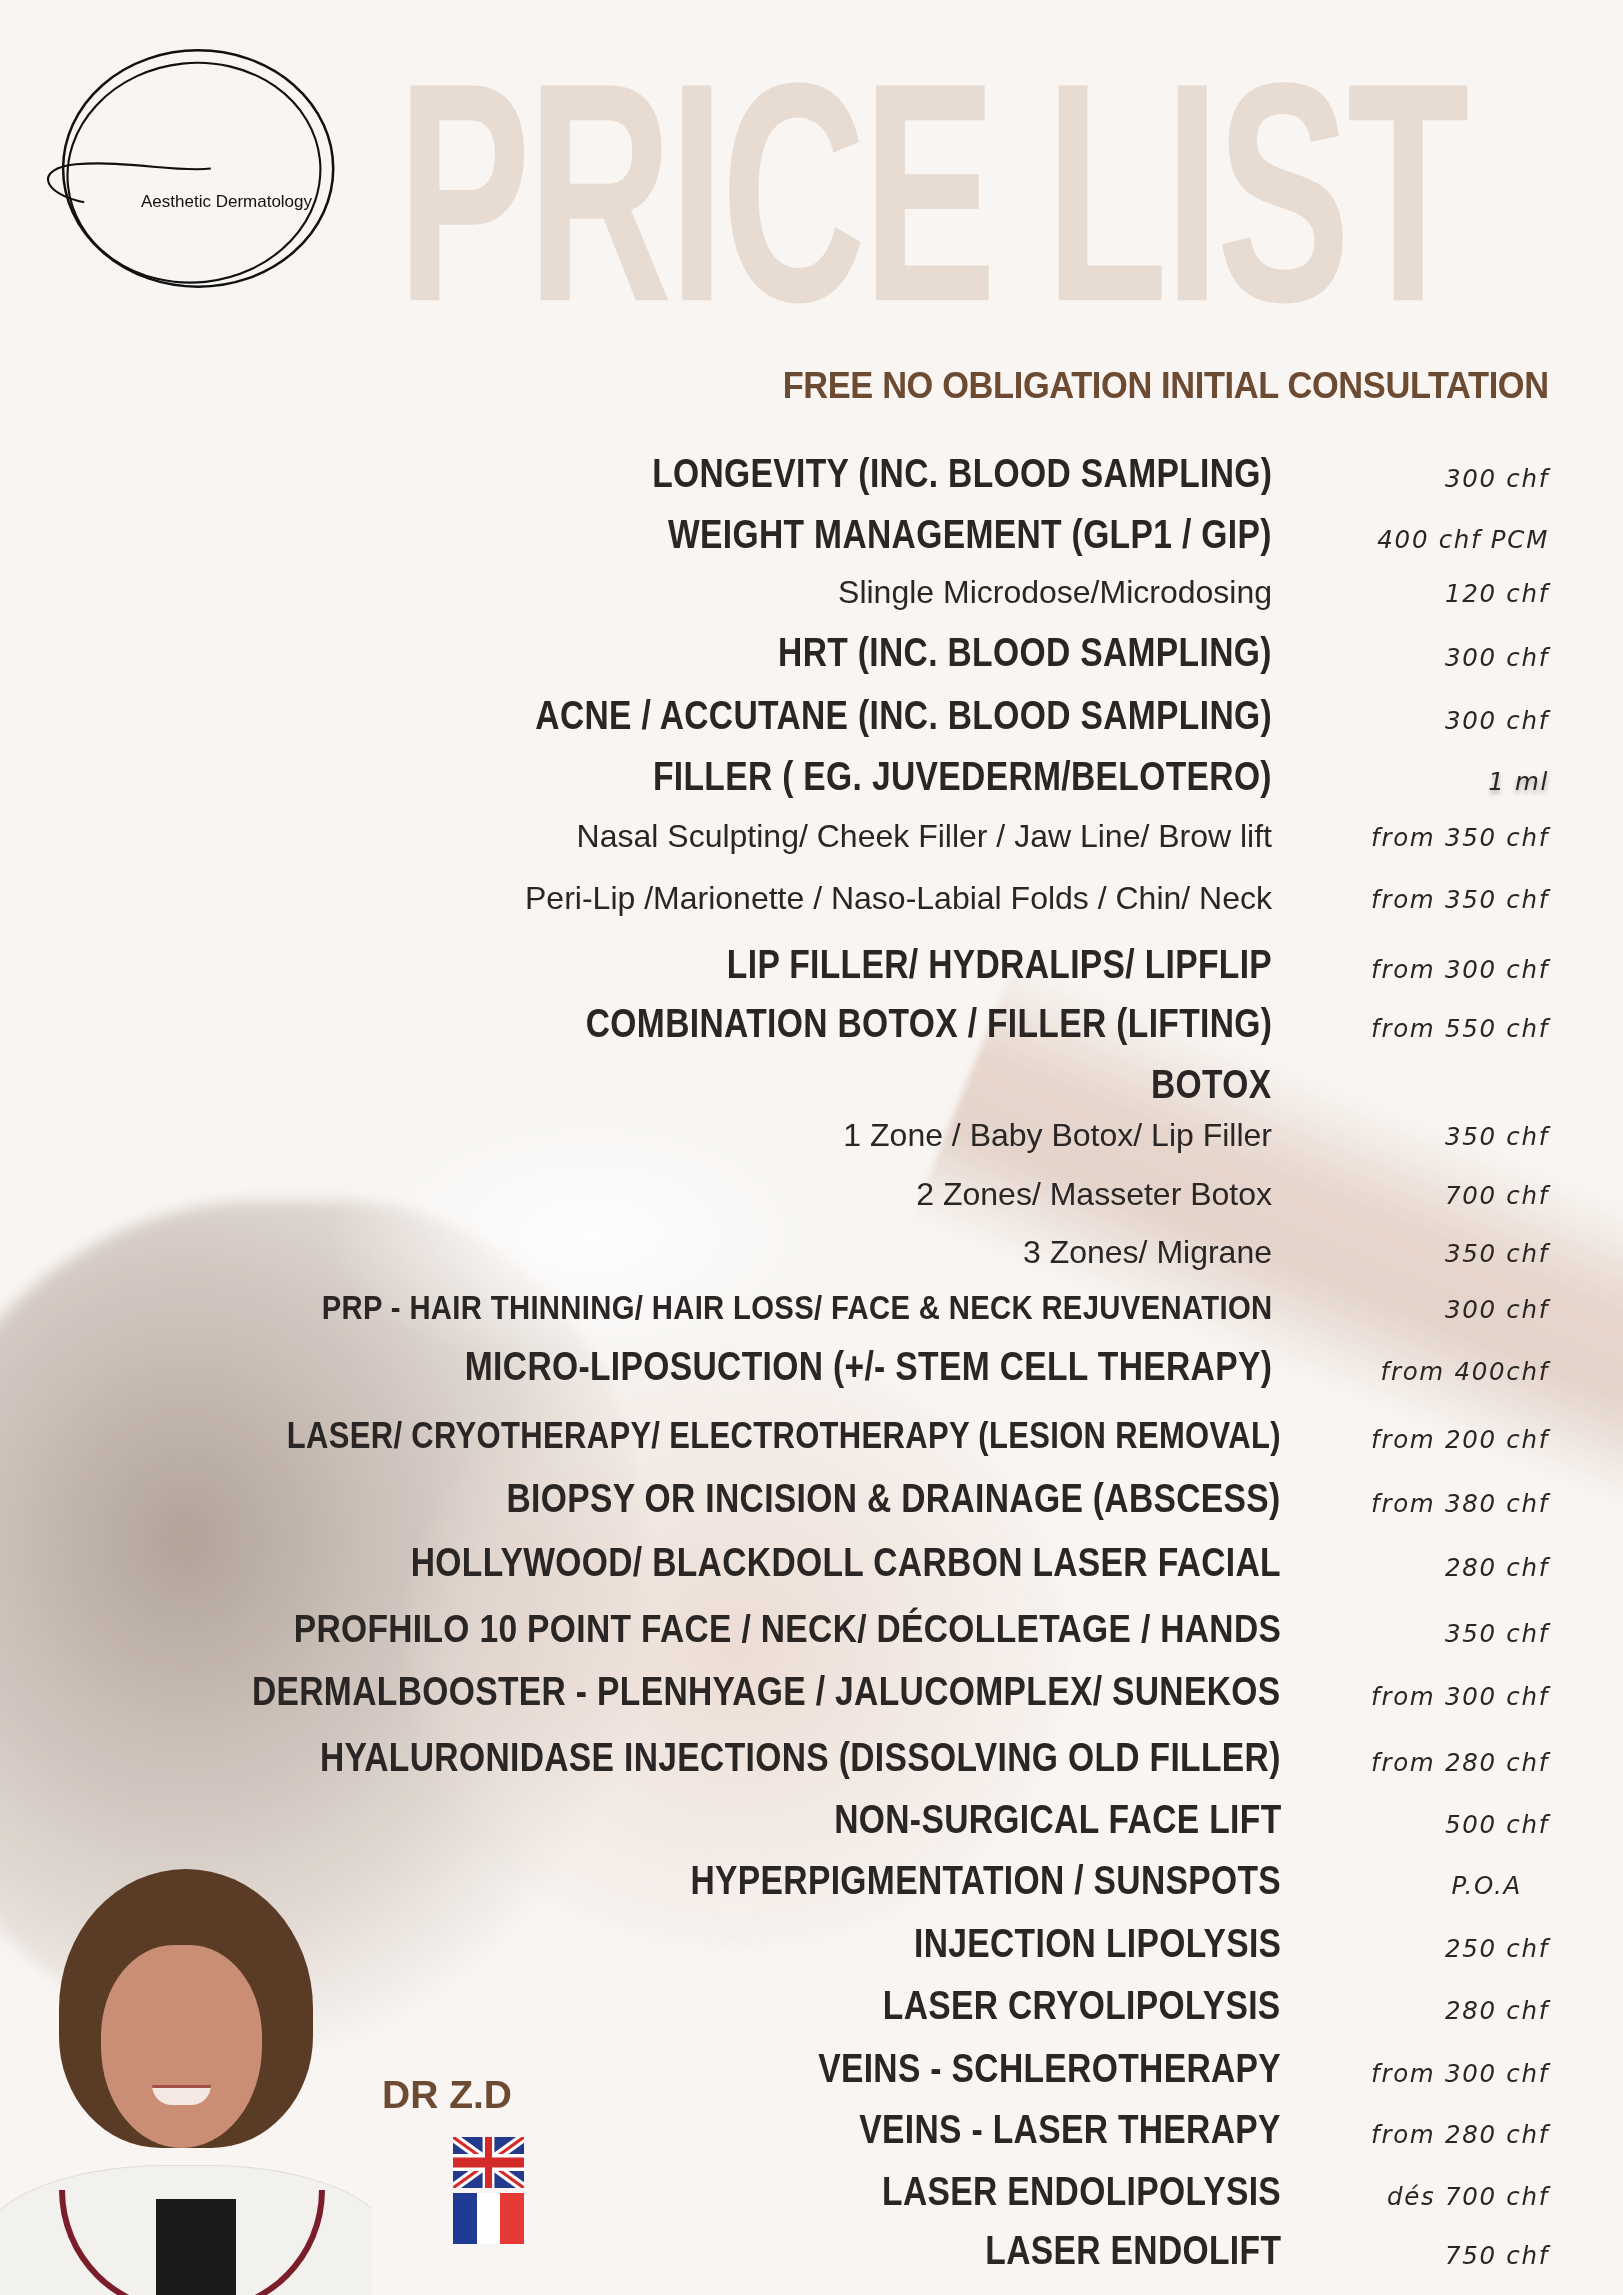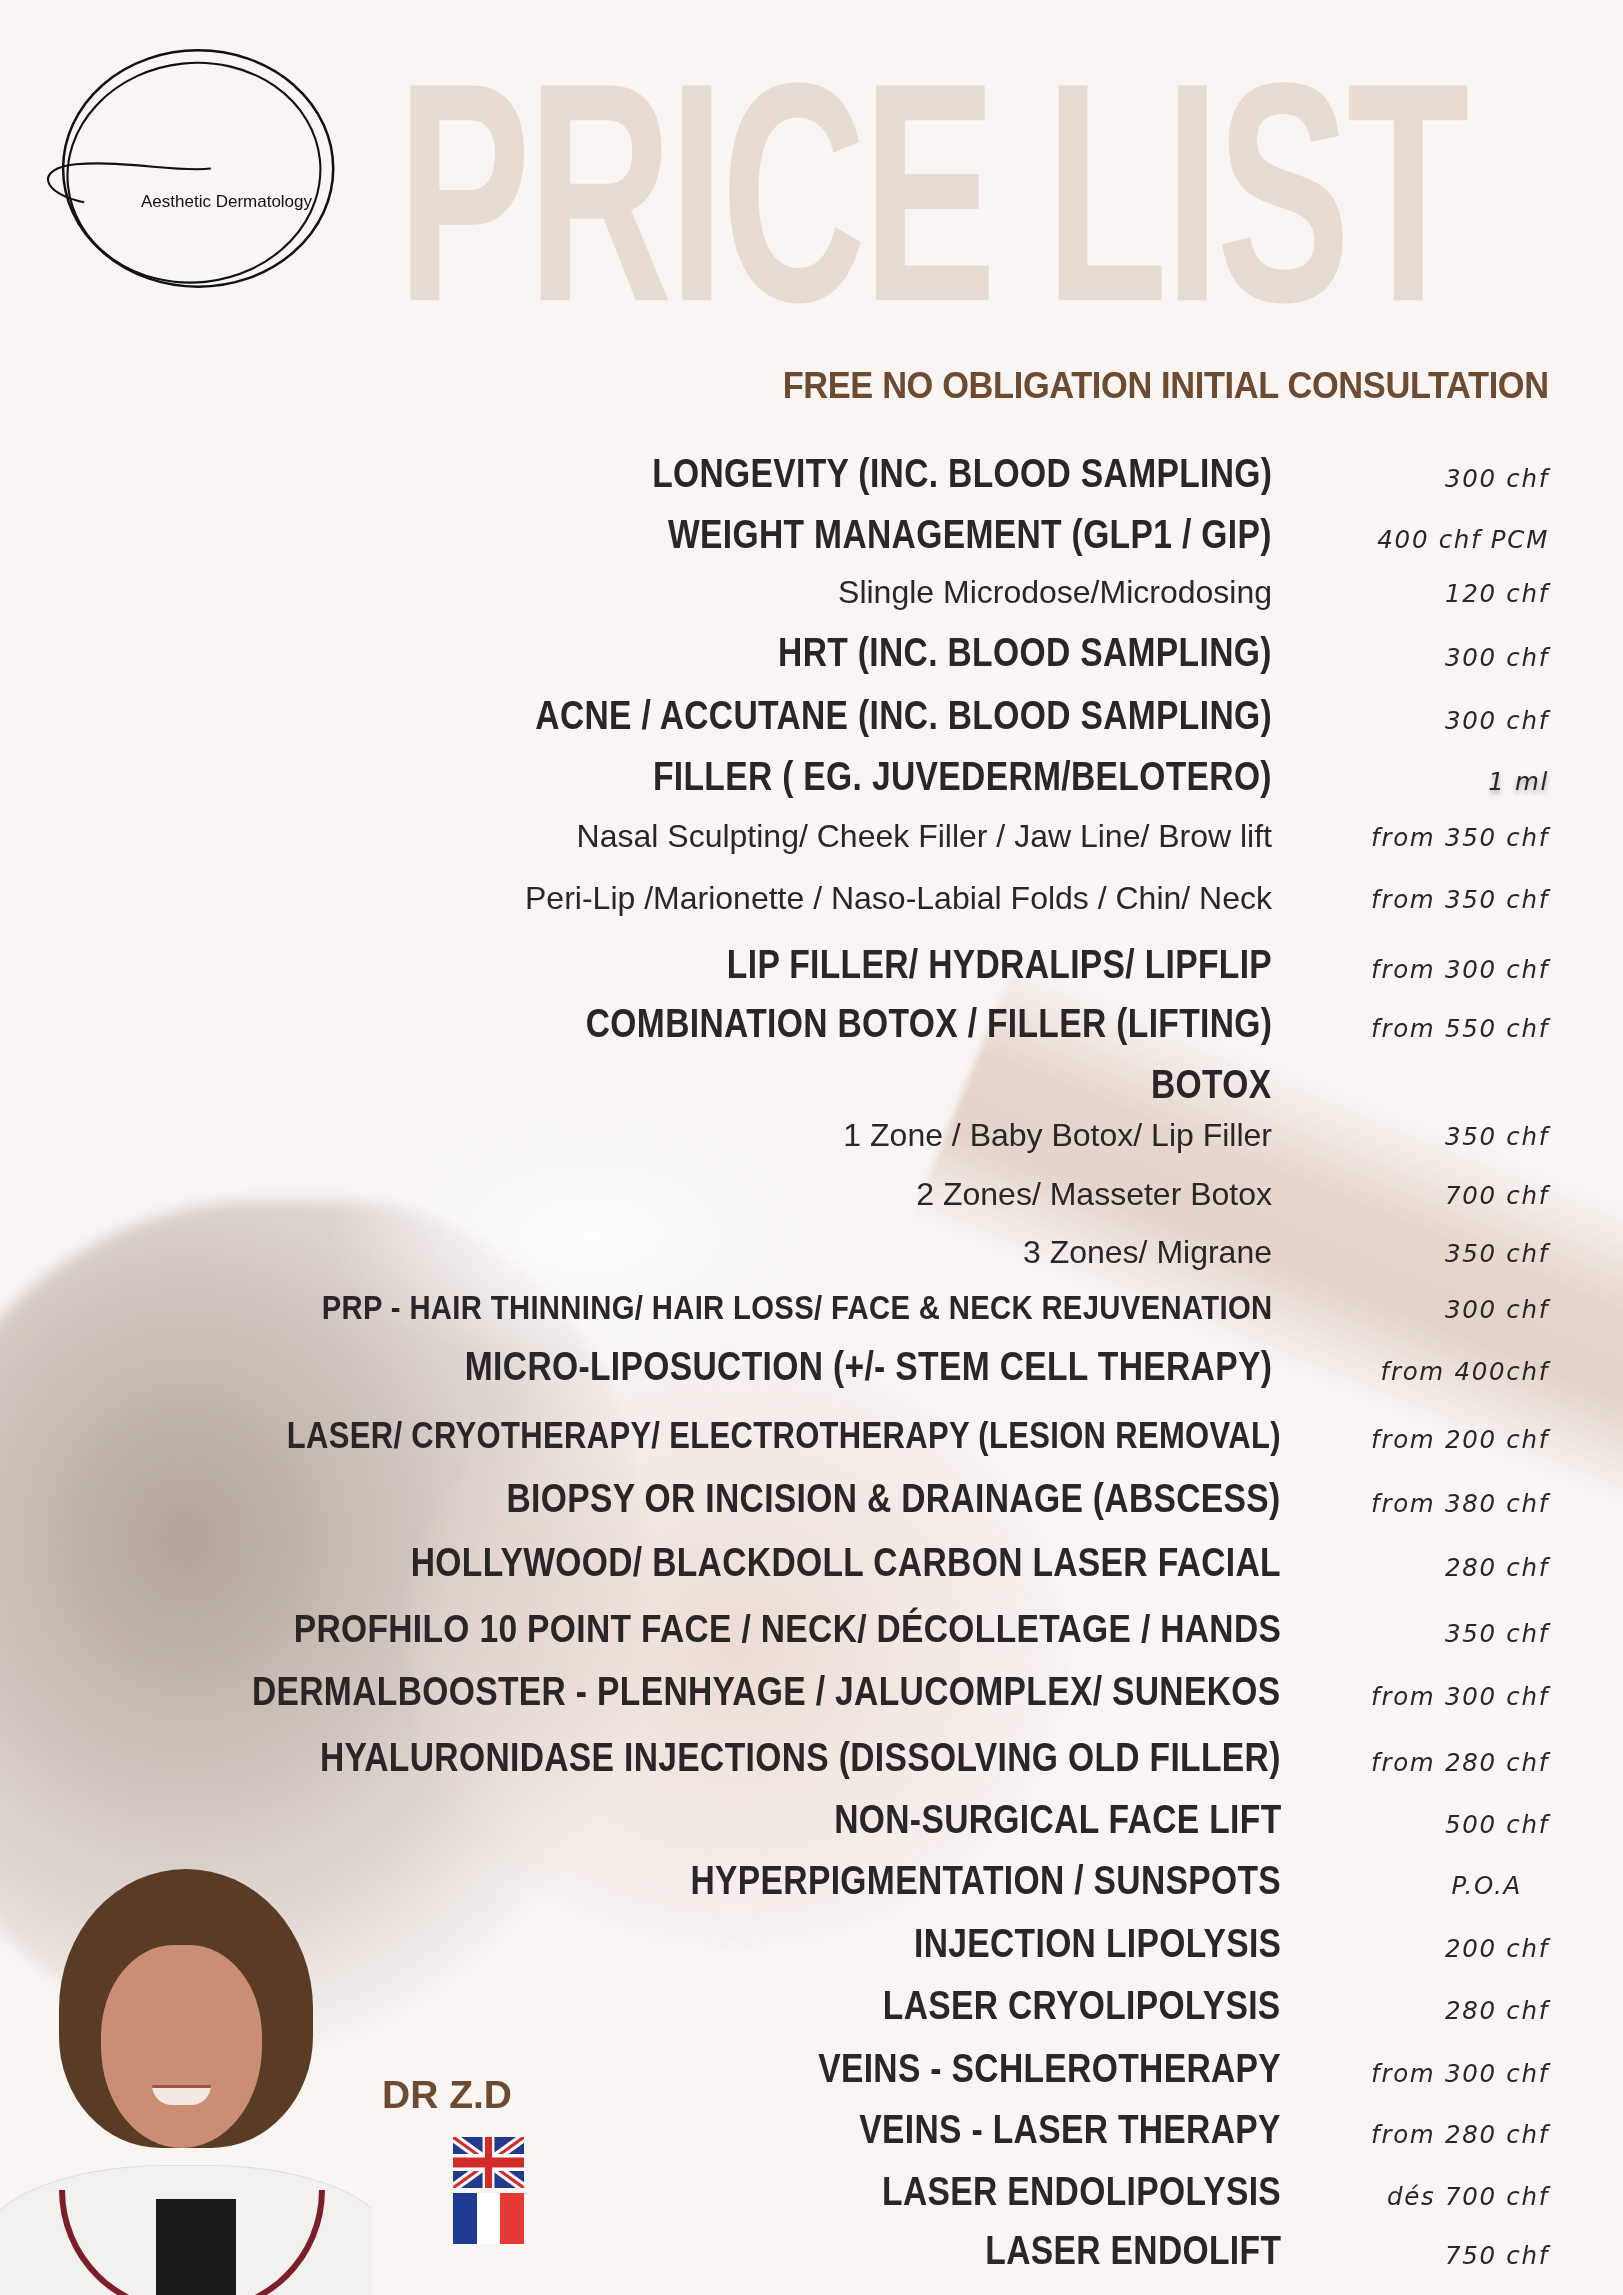--- a/index.html
+++ b/index.html
@@ -228,21 +228,21 @@
 <div class="row" style="top:1826px">
   <span class="label h narrow" style="right:342px;">NON-SURGICAL FACE LIFT</span>
   <span class="price">500 chf</span>
 </div>
 <div class="row" style="top:1887px">
   <span class="label h narrow" style="right:342px;">HYPERPIGMENTATION / SUNSPOTS</span>
   <span class="price" style="right:101px;">P.O.A</span>
 </div>
 <div class="row" style="top:1950px">
   <span class="label h narrow" style="right:342px;">INJECTION LIPOLYSIS</span>
-  <span class="price">200 chf</span>
+  <span class="price">250 chf</span>
 </div>
 <div class="row" style="top:2012px">
   <span class="label h narrow" style="right:342px;">LASER CRYOLIPOLYSIS</span>
   <span class="price">280 chf</span>
 </div>
 <div class="row" style="top:2075px">
   <span class="label h narrow" style="right:342px;">VEINS - SCHLEROTHERAPY</span>
   <span class="price">from 300 chf</span>
 </div>
 <div class="row" style="top:2136px">

